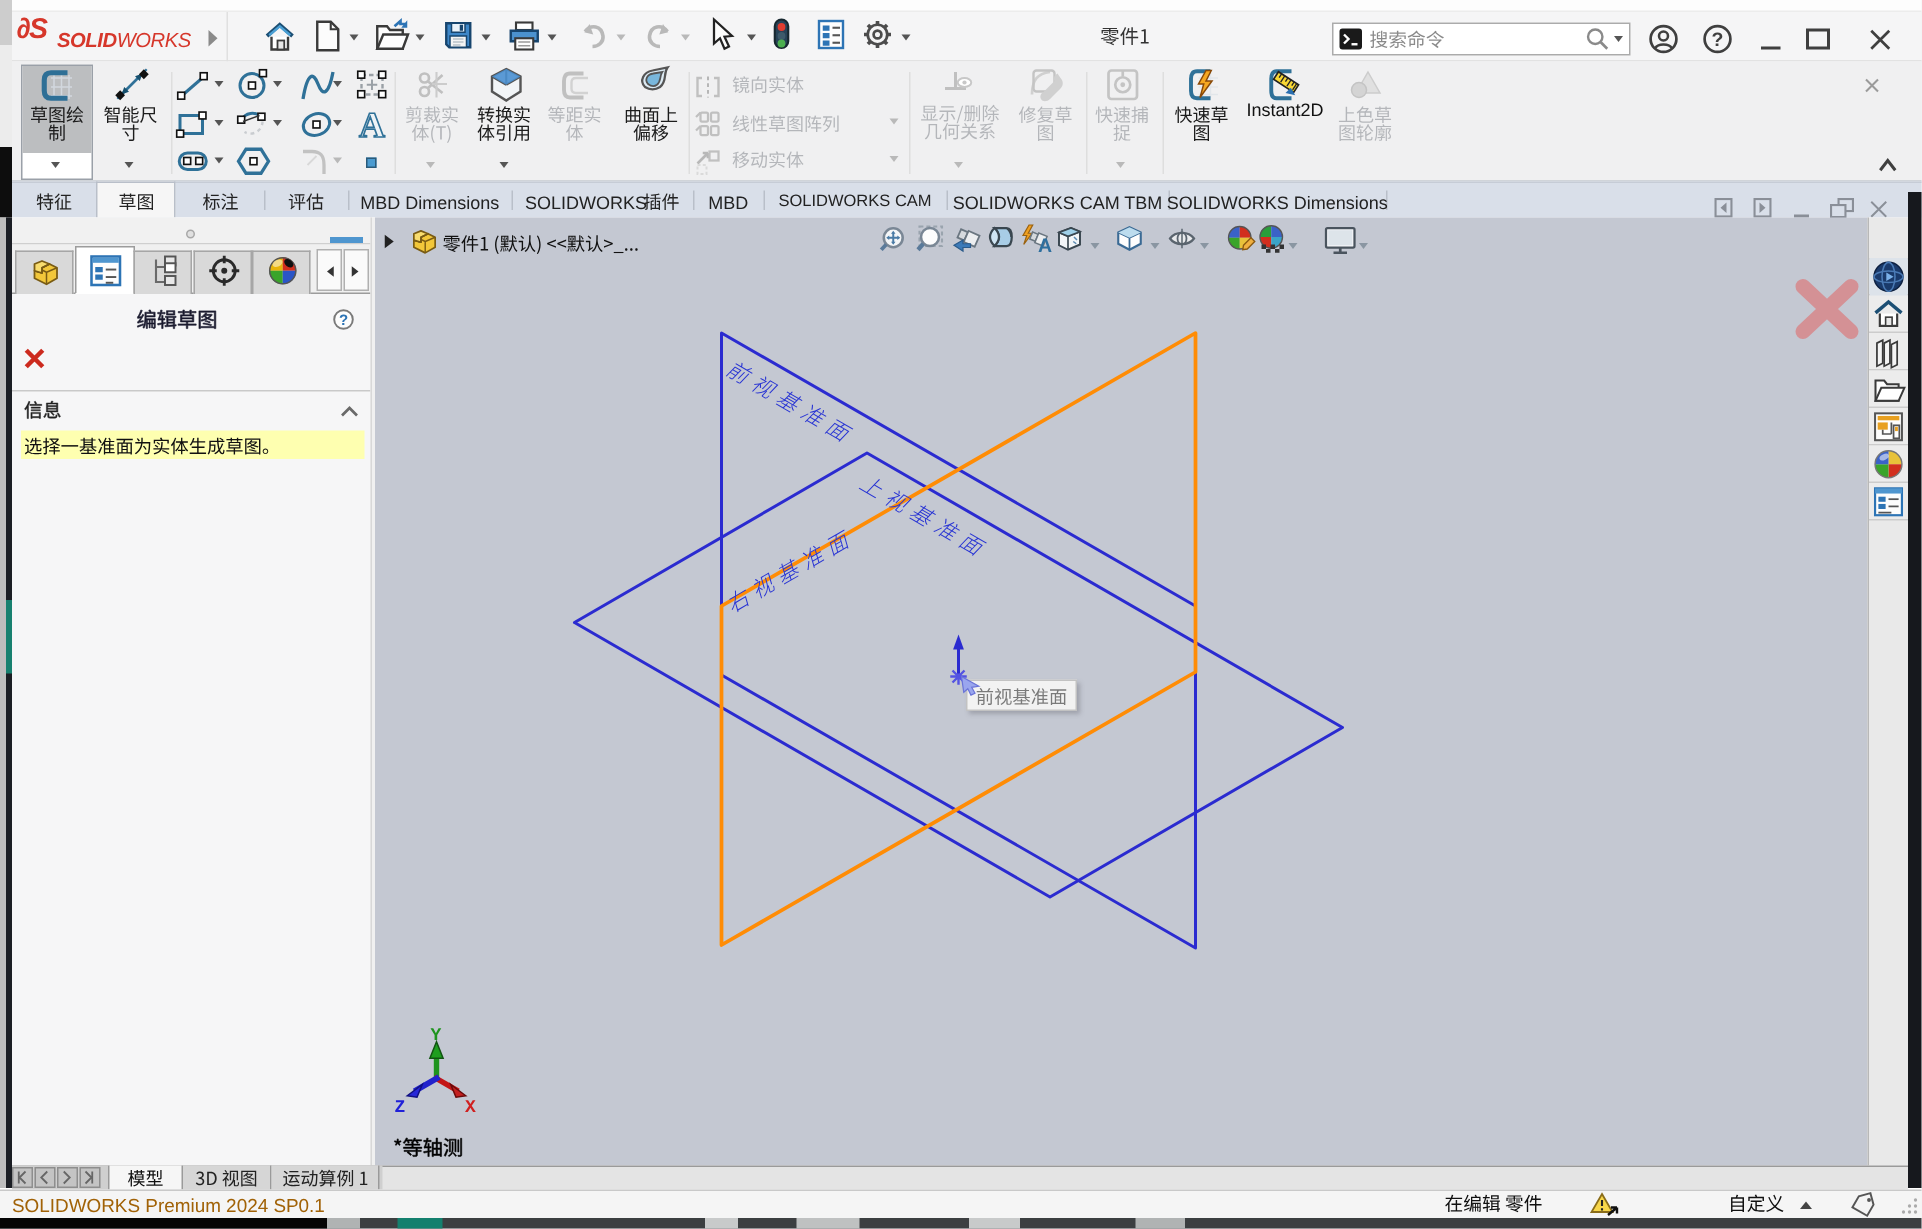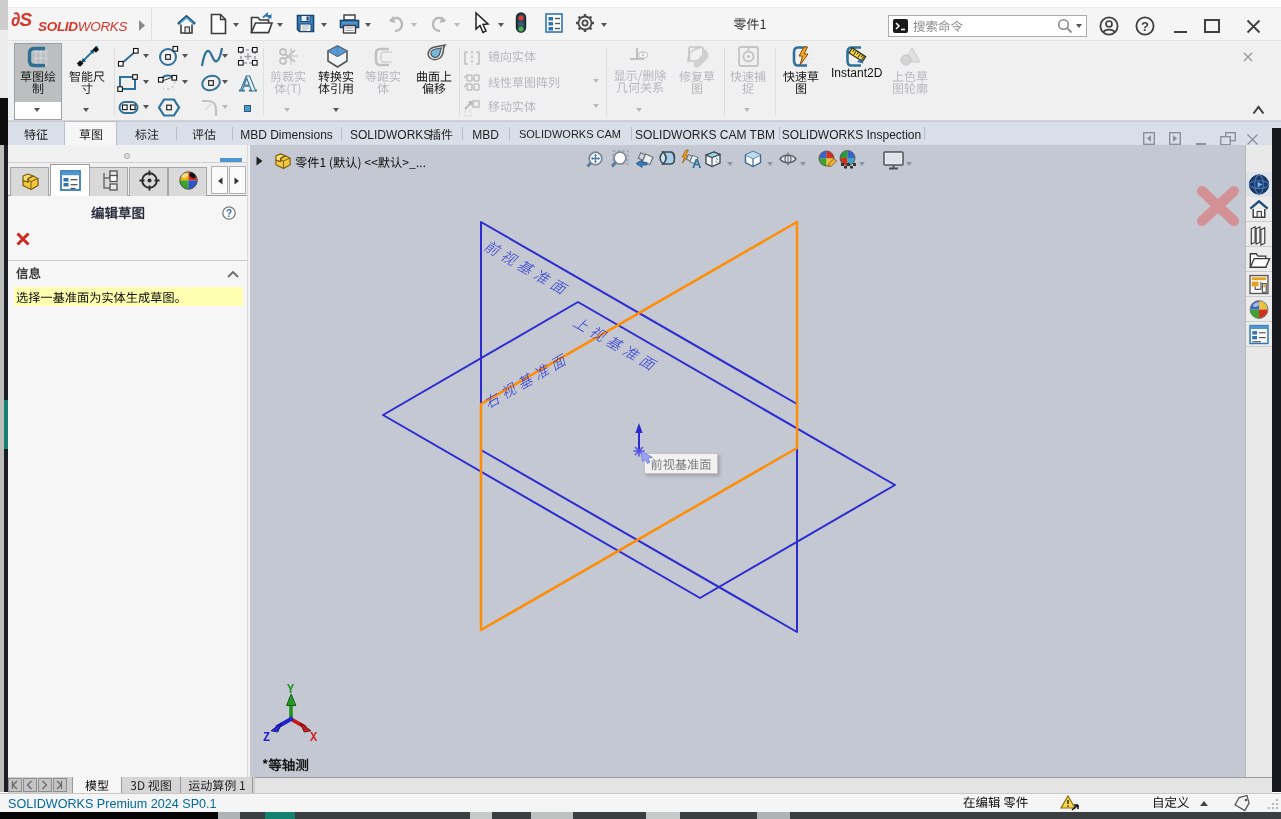--- a/index.html
+++ b/index.html
@@ -628,21 +628,21 @@
       <use href="#u4ef6" transform="translate(12.0 0) scale(0.0120)"></use>
     </g>
   </svg>
 <div class="a" style="left:509px;top:127px;width:1px;height:13px;background:#b9bfc9"></div>
 <div class="lat" style="left:485.5px;top:127.5px;font-size:12px;color:#222;transform:translateX(-50%)">MBD</div>
 <div class="a" style="left:631px;top:127px;width:1px;height:13px;background:#b9bfc9"></div>
 <div class="lat" style="left:570.0px;top:127.5px;font-size:11px;color:#222;transform:translateX(-50%)">SOLIDWORKS CAM</div>
 <div class="a" style="left:779px;top:127px;width:1px;height:13px;background:#b9bfc9"></div>
 <div class="lat" style="left:705.0px;top:127.5px;font-size:12px;color:#222;transform:translateX(-50%)">SOLIDWORKS CAM TBM</div>
 <div class="a" style="left:924px;top:127px;width:1px;height:13px;background:#b9bfc9"></div>
-<div class="lat" style="left:851.5px;top:127.5px;font-size:12px;color:#222;transform:translateX(-50%)">SOLIDWORKS Inspection</div>
+<div class="lat" style="left:851.5px;top:127.5px;font-size:12px;color:#222;transform:translateX(-50%)">SOLIDWORKS Dimensions</div>
 <svg class="ic" style="left:1143px;top:132px" width="12" height="13" viewBox="0 0 12 13">
 <rect x="0.7" y="0.7" width="10.6" height="11.6" fill="none" stroke="#8a8f98" stroke-width="1.4"></rect>
     <path d="M8 3 L4 6.5 L8 10 Z" fill="#8a8f98"></path>
   </svg>
 <svg class="ic" style="left:1169px;top:132px" width="12" height="13" viewBox="0 0 12 13">
 <rect x="0.7" y="0.7" width="10.6" height="11.6" fill="none" stroke="#8a8f98" stroke-width="1.4"></rect>
     <path d="M4 3 L8 6.5 L4 10 Z" fill="#8a8f98"></path>
   </svg>
 <div class="a" style="left:1196px;top:143px;width:10px;height:2px;background:#8a8f98"></div>
 <svg class="ic" style="left:1220px;top:132px" width="16" height="14" viewBox="0 0 16 14">
@@ -1087,21 +1087,21 @@
 <svg class="t " style="left:217px;top:789.5px" width="1" height="1">
     <g transform="translate(-28.7 0)" fill="#222">
       <use href="#u8fd0" transform="translate(0.0 0) scale(0.0120)"></use>
       <use href="#u52a8" transform="translate(12.0 0) scale(0.0120)"></use>
       <use href="#u7b97" transform="translate(24.0 0) scale(0.0120)"></use>
       <use href="#u4f8b" transform="translate(36.0 0) scale(0.0120)"></use>
       <use href="#u31" transform="translate(50.7 0) scale(0.0120)"></use>
     </g>
   </svg>
 <div class="a" style="left:0;top:793px;width:1281px;height:19px;background:#f5f5f5;border-top:1px solid #c9c9c9"></div>
-<div class="lat" style="left:8px;top:796.5px;font-size:12.6px;color:#0369a1">SOLIDWORKS Premium 2024 SP0.1</div>
+<div class="lat" style="left:8px;top:796.5px;font-size:12.6px;color:#a16207">SOLIDWORKS Premium 2024 SP0.1</div>
 <svg class="t " style="left:963px;top:807px" width="1" height="1">
     <g transform="translate(0.0 0)" fill="#111">
       <use href="#u5728" transform="translate(0.0 0) scale(0.0125)"></use>
       <use href="#u7f16" transform="translate(12.5 0) scale(0.0125)"></use>
       <use href="#u8f91" transform="translate(25.0 0) scale(0.0125)"></use>
       <use href="#u96f6" transform="translate(40.3 0) scale(0.0125)"></use>
       <use href="#u4ef6" transform="translate(52.8 0) scale(0.0125)"></use>
     </g>
   </svg>
 <svg class="ic" style="left:1060px;top:795px" width="20" height="17" viewBox="0 0 20 17">

